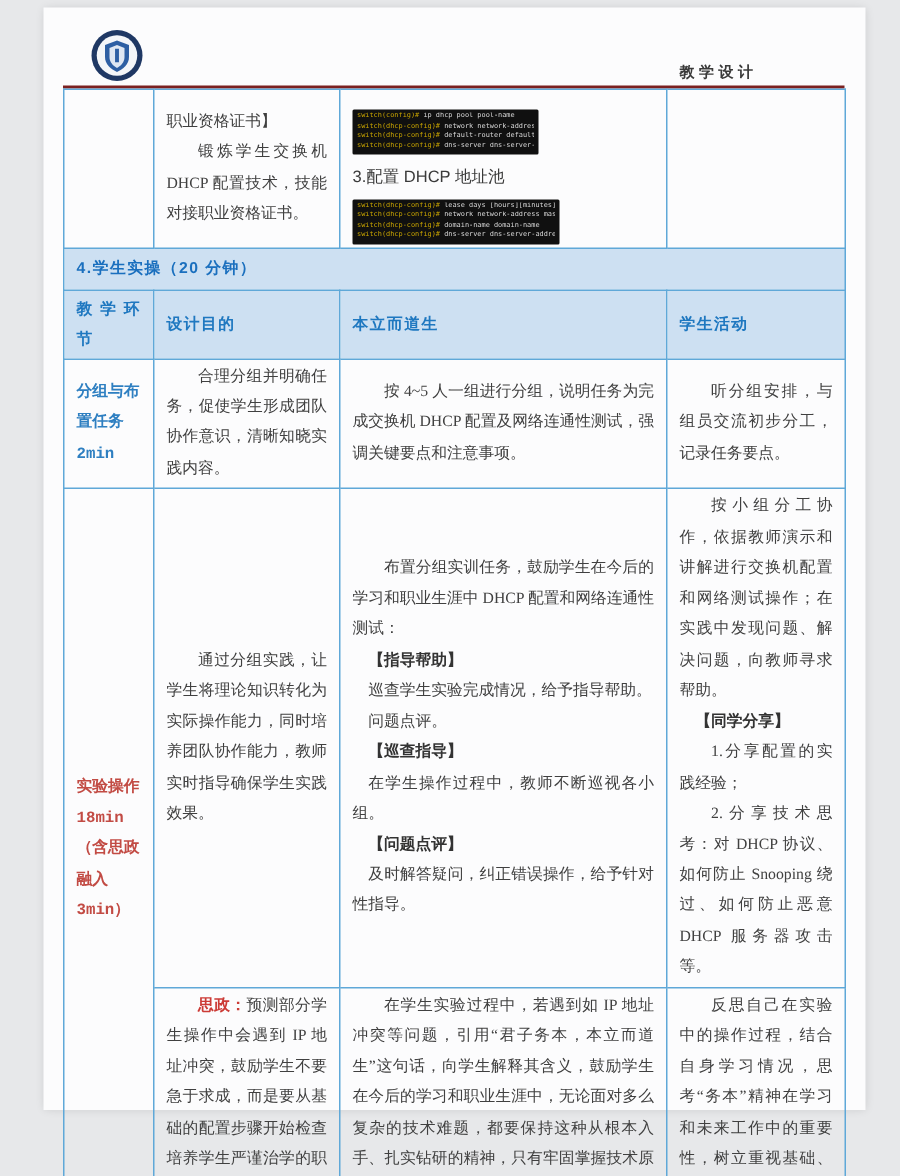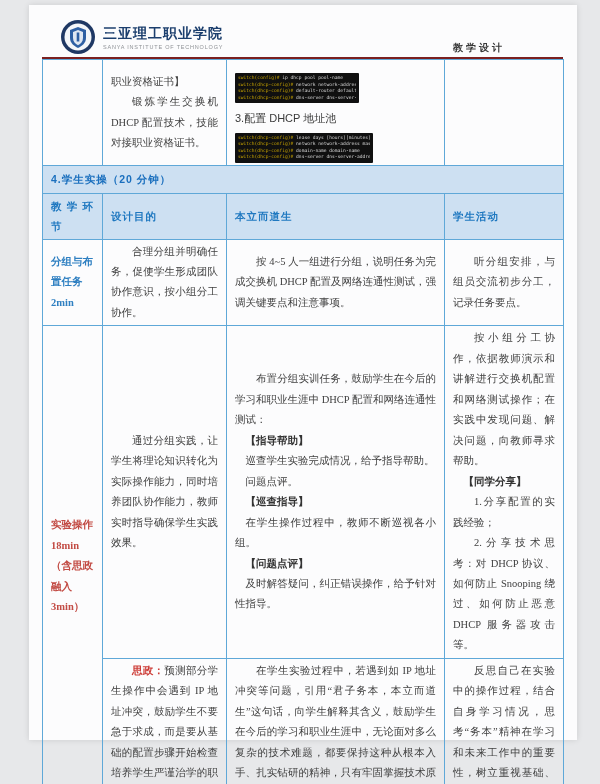--- a/index.html
+++ b/index.html
@@ -50,21 +50,21 @@
     text-align:center;font-size:11.5px;letter-spacing:1px;
     font-family:"Liberation Sans",sans-serif;
   }
   th.colhead{
     background:#cde0f2;color:#1f78c0;font-weight:bold;
     text-align:center;font-size:11px;letter-spacing:1px;
     font-family:"Liberation Sans",sans-serif;
   }
   td.stage{
     text-align:center;font-weight:bold;white-space:pre-line;
-    font-family:Liberation Serif, serif;font-size:10.5px;line-height:2.1;
+    font-family:Liberation Mono, monospace;font-size:10.5px;line-height:2.1;
   }
   .stage-blue{color:#2e7fc1;}
   .stage-red{color:#c24b44;}
   p.cellp{margin:0;text-indent:2em;}
   p.cellp1{margin:0;text-indent:1em;}
   p.bh{margin:0;text-indent:1em;font-weight:bold;color:#333;}
   .red-label{color:#cc3b36;font-weight:bold;}
   
   .term{
     background:#101010;border-radius:1px;
@@ -90,24 +90,20 @@
 
   <div class="doc-header">
     <div class="logo-wrap">
       <svg class="logo-mark" viewBox="0 0 36 36">
         <circle cx="18" cy="18" r="17" fill="#1f3864"></circle>
         <circle cx="18" cy="18" r="13.5" fill="#f4f6f9"></circle>
         <path d="M18 8 L26 11 V19 C26 24 22 27 18 29 C14 27 10 24 10 19 V11 Z" fill="#2e5fa3"></path>
         <path d="M18 11 L23 13 V19 C23 22.5 20.7 24.8 18 26.3 C15.3 24.8 13 22.5 13 19 V13 Z" fill="#dfe7f2"></path>
         <rect x="16.7" y="13.5" width="2.6" height="9" fill="#2e5fa3"></rect>
       </svg>
-      <div class="logo-text">
-        <div class="school-cn">三亚理工职业学院</div>
-        <div class="school-en">SANYA INSTITUTE OF TECHNOLOGY</div>
-      </div>
     </div>
     <div class="doc-label">教学设计</div>
   </div>
   <div class="red-rule"></div>
 
   <table class="sheet">
     <colgroup>
         <col class="c1">
         <col class="c2">
         <col class="c3">
@@ -148,21 +144,21 @@
       <th class="colhead">设计目的</th>
       <th class="colhead">本立而道生</th>
       <th class="colhead">学生活动</th>
     </tr>
 
     <tr class="r1">
       <td class="stage stage-blue">分组与布
 置任务
 2min</td>
       <td>
-        <p class="cellp">合理分组并明确任务，促使学生形成团队协作意识，按小组分工协作。</p>
+        <p class="cellp">合理分组并明确任务，促使学生形成团队协作意识，清晰知晓实践内容。</p>
       </td>
       <td>
         <p class="cellp">按 4~5 人一组进行分组，说明任务为完成交换机 DHCP 配置及网络连通性测试，强调关键要点和注意事项。</p>
       </td>
       <td>
         <p class="cellp">听分组安排，与组员交流初步分工，记录任务要点。</p>
       </td>
     </tr>
 
     <tr class="r2">

